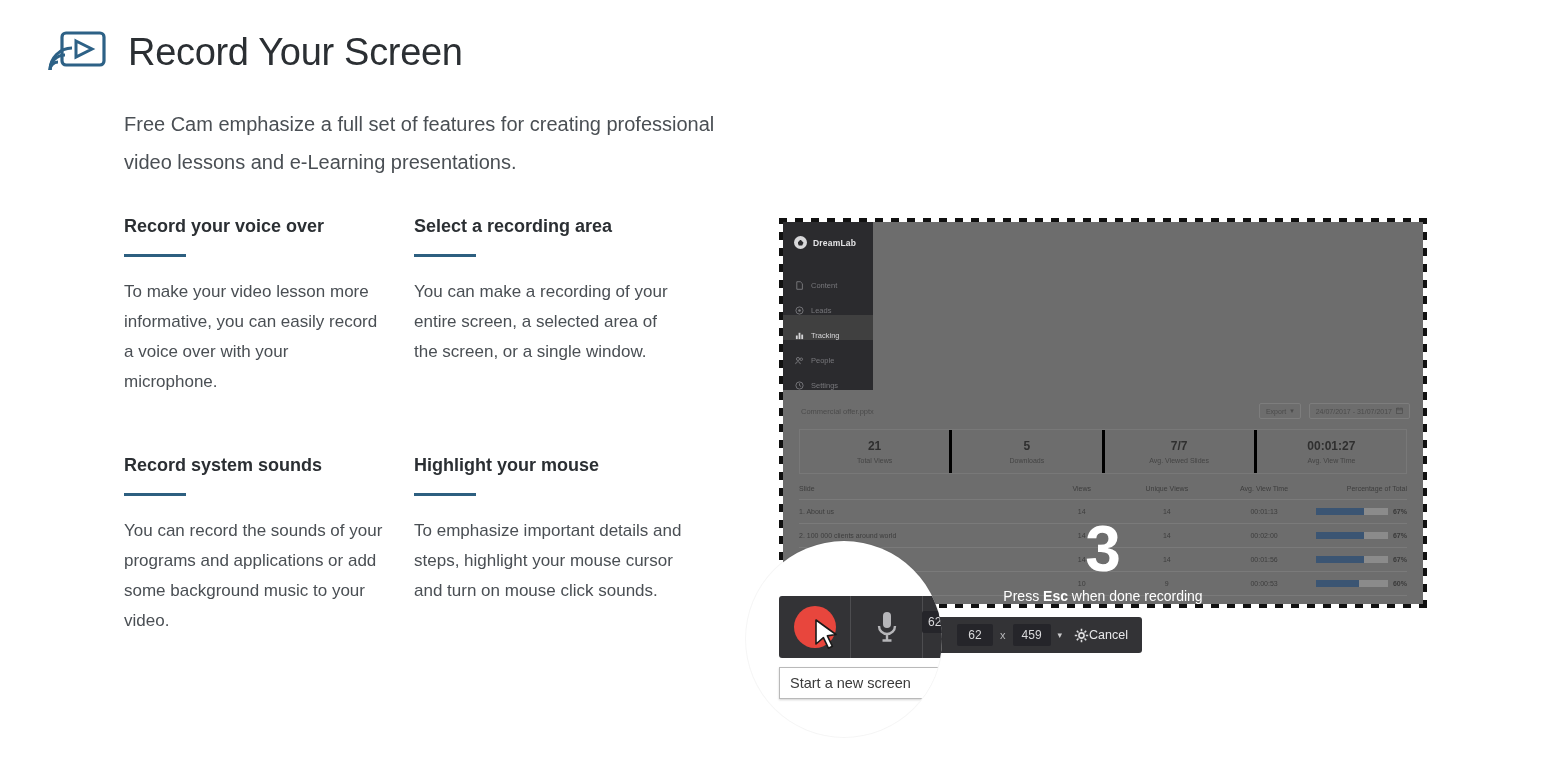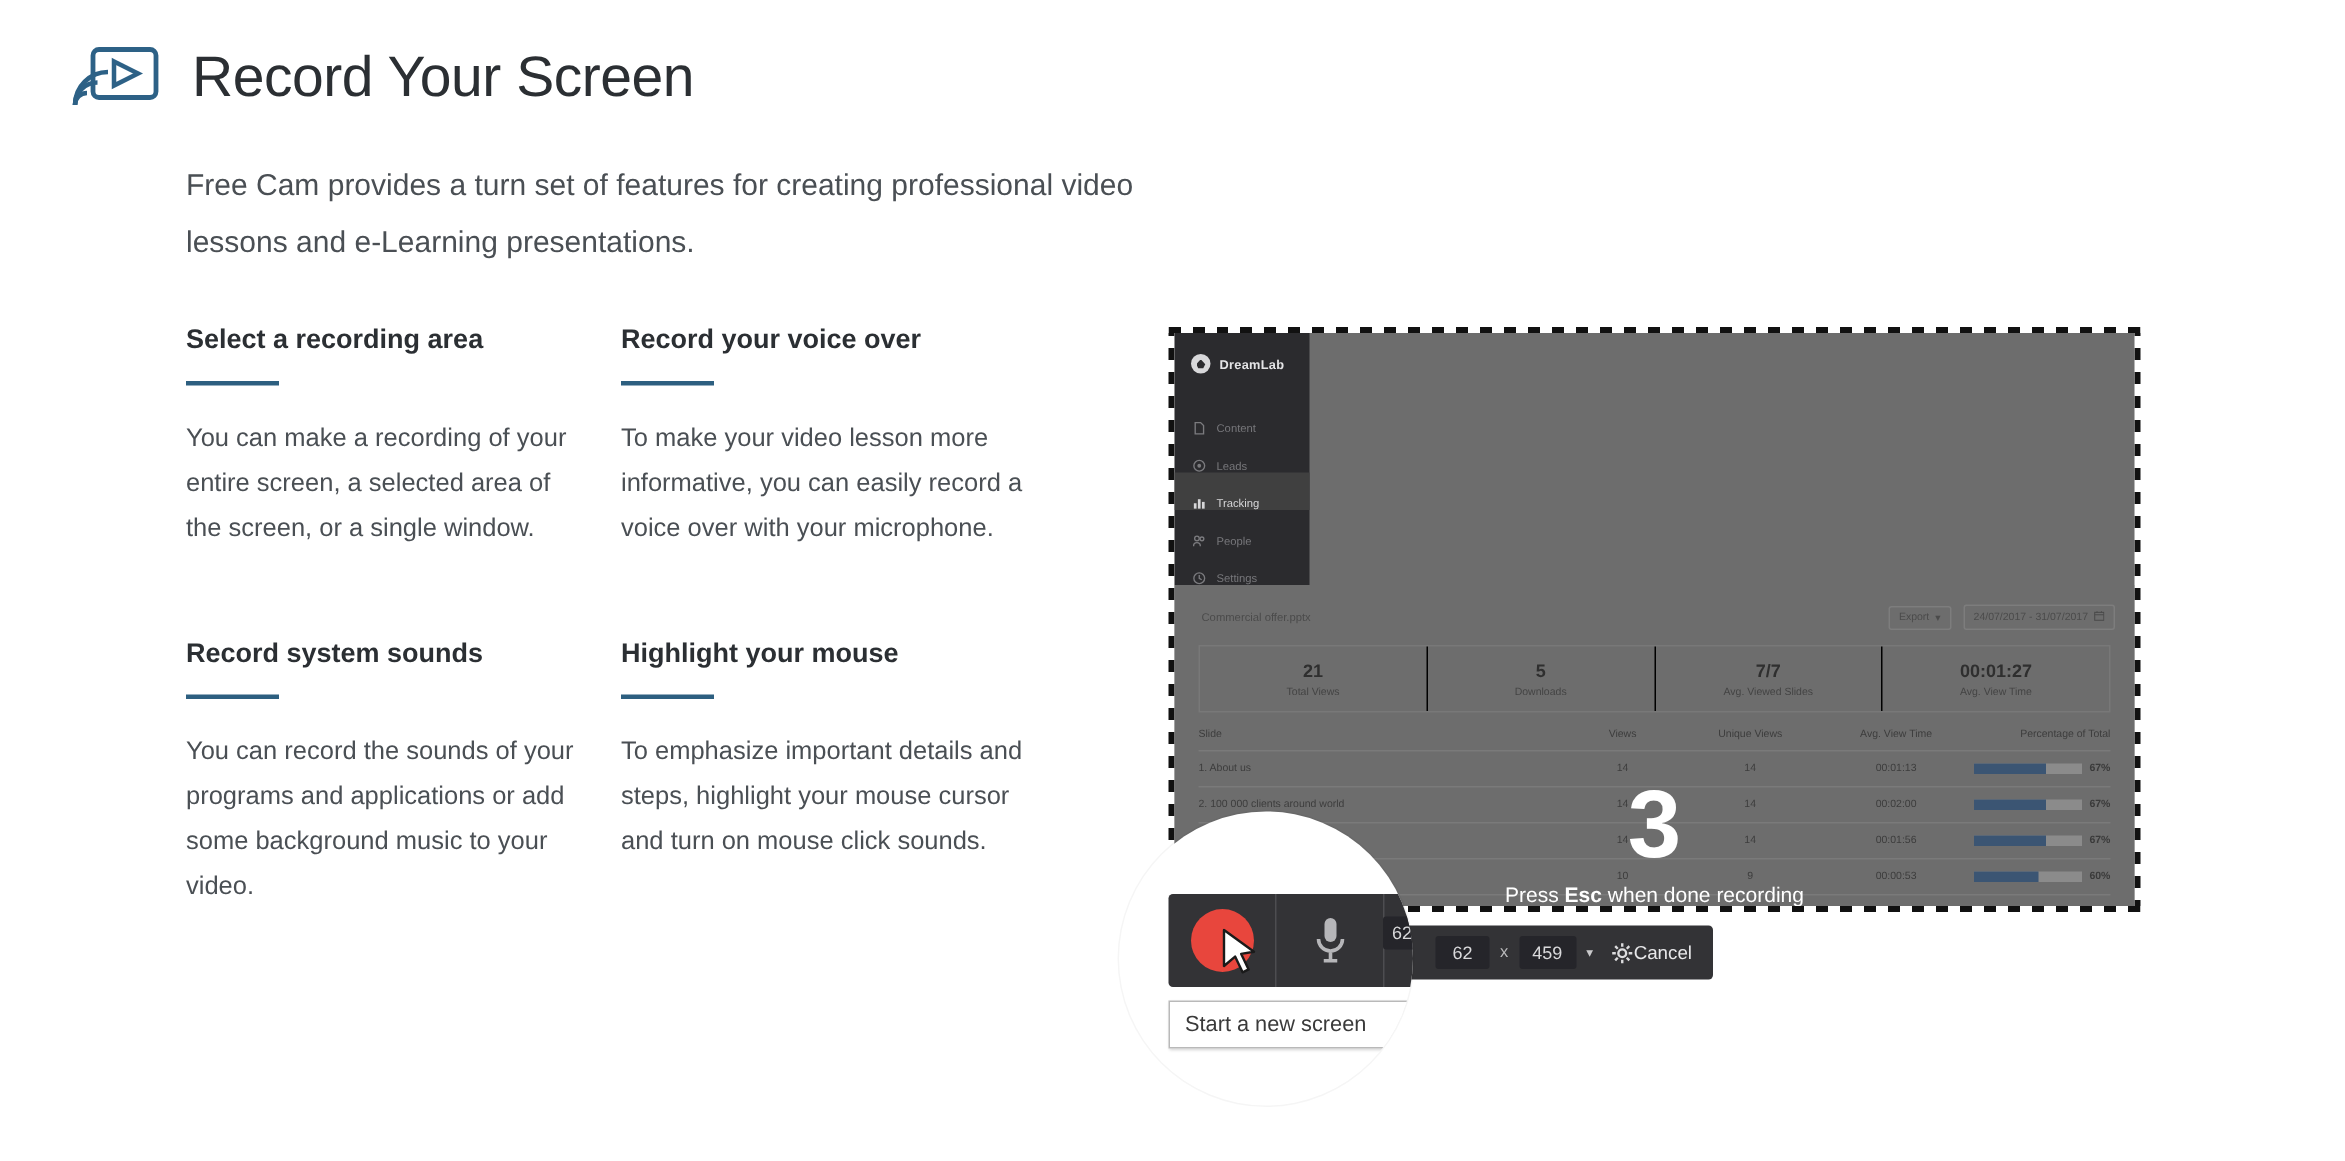--- a/index.html
+++ b/index.html
@@ -89,21 +89,21 @@
   .avatar::after { content:""; position:absolute; left:3px; top:7px; width:7px;height:7px;
     border-radius:50% 50% 0 0; background:#2c2622; }
 
   .app-filebar { display:flex; align-items:center; padding:13px 13px 0 18px;gap:40px; }
   .file-name { font-size:7.5px; color:#4b4b4b; }
   .file-actions { margin-left:auto; display:flex; align-items:center; gap:8px; }
   .pill { border:1px solid #7d7d7d; border-radius:2px; padding:3px 6px;
     font-size:7px; color:#4b4b4b; display:flex; align-items:center; gap:4px; }
 
   .stats { display:flex; margin:10px 16px 0 16px; border:1px solid #787878; }
-  .stat { flex:1; text-align:center; padding:8px 0 9px; border-right:1px solid #000000; }
+  .stat { flex:1; text-align:center; padding:8px 0 9px; border-right:3px solid #000000; }
   .stat:last-child { border-right:none; }
   .stat-val { font-size:12px; color:#2f2f2f; font-weight:bold; line-height:16px; }
   .stat-lab { font-size:7px; color:#444; margin-top:3px; }
 
   .tbl { margin:11px 16px 0 16px; font-size:7px; color:#3d3d3d; }
   .tbl-head { display:flex; padding-bottom:7px; border-bottom:1px solid #7a7a7a; }
   .tbl-row { display:flex; align-items:center; height:24px; border-bottom:1px solid #7a7a7a; }
   .c1 { width:40%; } .c2 { width:13%; } .c3 { width:15%; } .c4 { width:17%; } .c5 { width:15%; }
   .c2,.c3,.c4 { text-align:center; }
   .c5 { display:flex; align-items:center; gap:5px; justify-content:flex-end; }
@@ -183,33 +183,33 @@
           <rect x="16" y="5" width="42" height="32" rx="4" fill="none" stroke="#2d6186" stroke-width="3.2"></rect>
           <path d="M30 13 L46 21 L30 29 Z" fill="none" stroke="#2d6186" stroke-width="3"></path>
           <path d="M4 42 A22 22 0 0 1 26 20" fill="none" stroke="#2d6186" stroke-width="3"></path>
           <path d="M4 42 A15 15 0 0 1 19 27" fill="none" stroke="#2d6186" stroke-width="3"></path>
           <path d="M4 42 A8 8 0 0 1 12 34" fill="none" stroke="#2d6186" stroke-width="3"></path>
         </svg>
       </span>
       <h1 class="page-title">Record Your Screen</h1>
     </div>
 
-    <p class="intro">Free Cam provides a turn set of features for creating professional video lessons and e-Learning presentations.</p>
+    <p class="intro">Free Cam emphasize a full set of features for creating professional video lessons and e-Learning presentations.</p>
 
     <div class="features">
       <div class="feature-row">
+        <div class="feature">
+          <div class="feature-title">Record your voice over</div>
+          <div class="feature-rule"></div>
+          <div class="feature-body">To make your video lesson more informative, you can easily record a voice over with your microphone.</div>
+        </div>
         <div class="feature">
           <div class="feature-title">Select a recording area</div>
           <div class="feature-rule"></div>
           <div class="feature-body">You can make a recording of your entire screen, a selected area of the screen, or a single window.</div>
-        </div>
-        <div class="feature">
-          <div class="feature-title">Record your voice over</div>
-          <div class="feature-rule"></div>
-          <div class="feature-body">To make your video lesson more informative, you can easily record a voice over with your microphone.</div>
         </div>
       </div>
       <div class="row-gap"></div>
       <div class="feature-row">
         <div class="feature">
           <div class="feature-title">Record system sounds</div>
           <div class="feature-rule"></div>
           <div class="feature-body">You can record the sounds of your programs and applications or add some background music to your video.</div>
         </div>
         <div class="feature">

